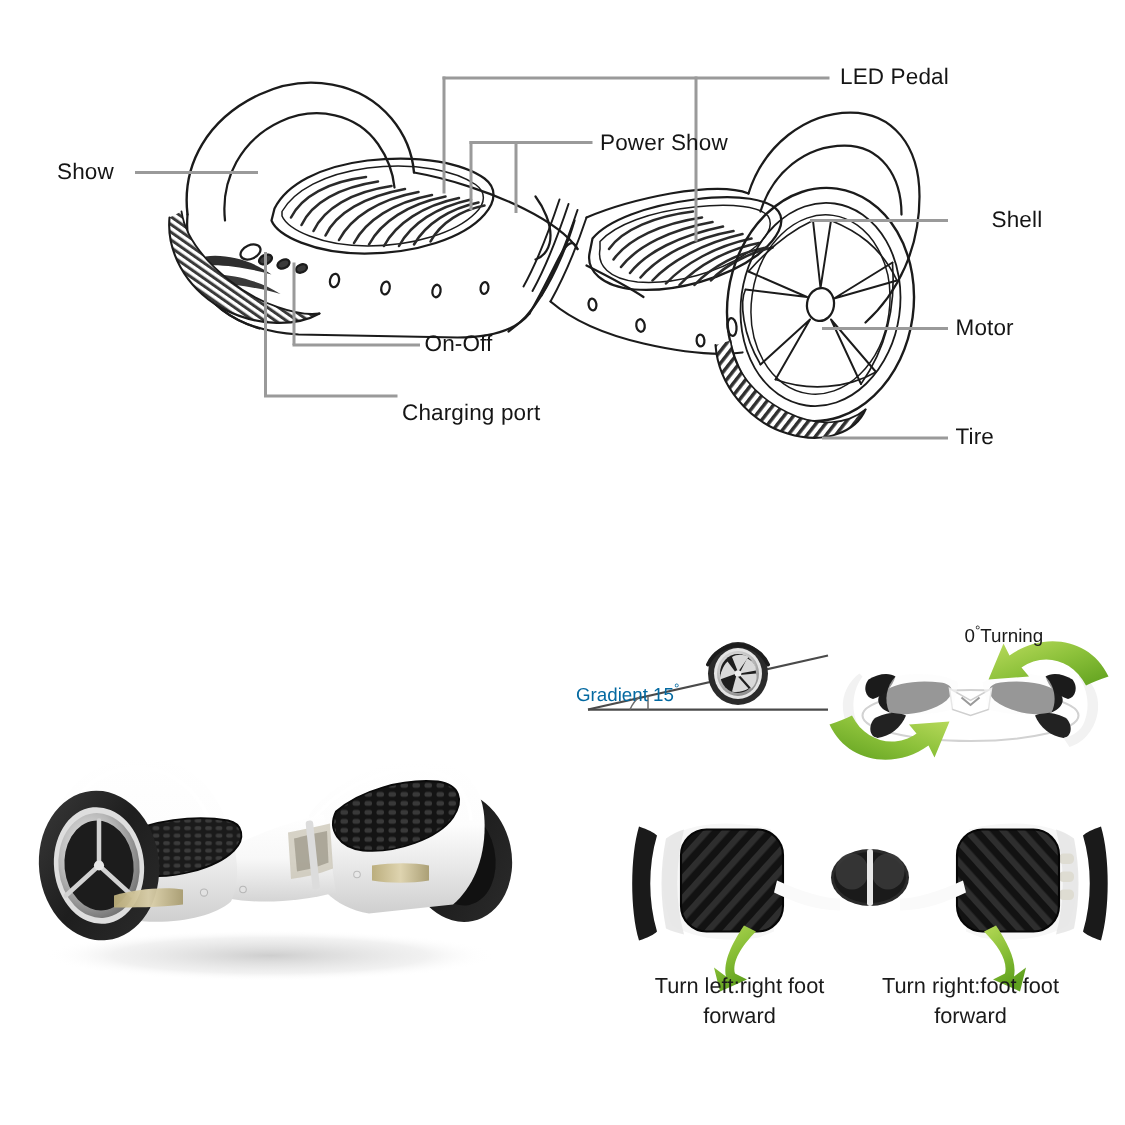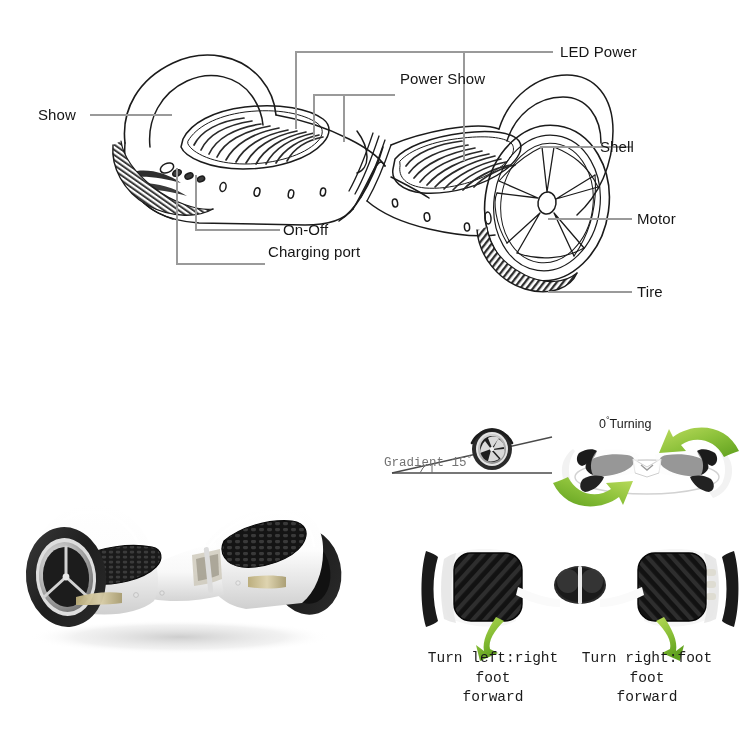--- a/index.html
+++ b/index.html
@@ -28,40 +28,41 @@
   }
 
   
   .lead{position:absolute;background:#9a9a9a;}
   .lead.h{height:1.6px;}
   .lead.v{width:1.6px;}
 
   
   .turn-caption{
     position:absolute;
-    font-family:Liberation Mono, monospace;
+    font-family:Liberation Sans, sans-serif;
     font-size:14.5px;
     color:#1a1a1a;
     text-align:center;
     line-height:1.35;
     white-space:pre-line;
   }
   .gradient-text{
     position:absolute;
-    font-family:Liberation Mono, monospace;
+    font-family:Liberation Sans, sans-serif;
     font-size:12.5px;
-    color:#737373;
+    color:#0369a1;
     white-space:nowrap;
   }
   .turning-text{
     position:absolute;
     font-family:"Liberation Sans", sans-serif;
     font-size:12.5px;
     color:#1a1a1a;
     white-space:nowrap;
+    margin-left:44px;
   }
   svg{display:block;overflow:visible;}
 </style>
 </head>
 <body>
 
 <div id="page">
 
   <div class="abs" style="left:0;top:0;width:750px;height:330px;">
 
@@ -232,33 +233,33 @@
     <div class="lead h" style="left:548px;top:291px;width:84px;"></div>
 
     <div class="lead h" style="left:195px;top:229px;width:85px;"></div>
     <div class="lead v" style="left:195px;top:175px;height:55px;"></div>
 
     <div class="lead h" style="left:176px;top:263px;width:89px;"></div>
     <div class="lead v" style="left:176px;top:168px;height:96px;"></div>
 
     <div class="callout-label" style="left:38px;top:107px;">Show</div>
 
-    <div class="callout-label" style="left:560px;top:44px;">LED Power</div>
-
-    <div class="callout-label" style="left:400px;top:71px;">Power Show</div>
-
-    <div class="callout-label" style="left:600px;top:139px;">Shell</div>
+    <div class="callout-label" style="left:560px;top:44px;">LED Pedal</div>
+
+    <div class="callout-label" style="left:400px;top:88px;">Power Show</div>
+
+    <div class="callout-label" style="left:661px;top:139px;">Shell</div>
 
     <div class="callout-label" style="left:637px;top:211px;">Motor</div>
 
     <div class="callout-label" style="left:637px;top:284px;">Tire</div>
 
     <div class="callout-label" style="left:283px;top:222px;">On-Off</div>
 
-    <div class="callout-label" style="left:268px;top:244px;">Charging port</div>
+    <div class="callout-label" style="left:268px;top:268px;">Charging port</div>
   </div>
 
   <svg class="abs" style="left:10px;top:485px;" width="350" height="180" viewBox="0 0 350 180">
     <defs>
       <linearGradient id="bodyGloss" x1="0" y1="0" x2="0" y2="1">
         <stop offset="0%" stop-color="#ffffff"></stop>
         <stop offset="42%" stop-color="#fdfdfd"></stop>
         <stop offset="72%" stop-color="#e6e6e6"></stop>
         <stop offset="100%" stop-color="#cfcfcf"></stop>
       </linearGradient>

